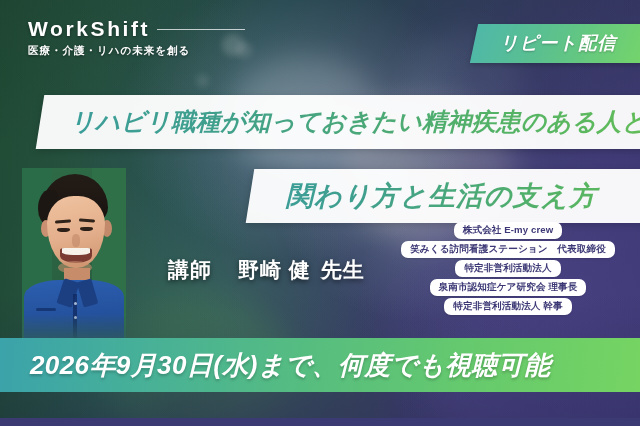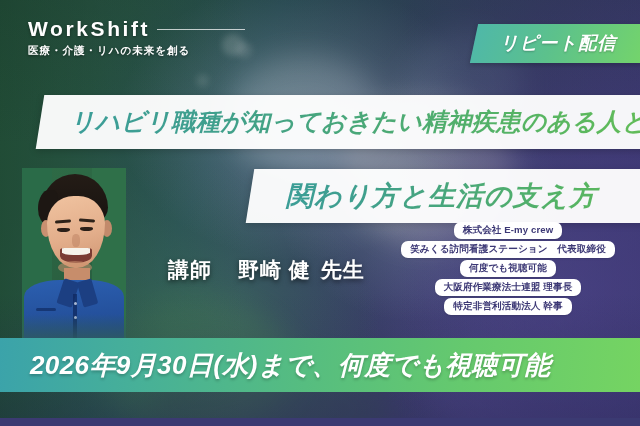--- a/index.html
+++ b/index.html
@@ -254,22 +254,22 @@
     <div class="ph-fade"></div>
   </div>
 
   <div class="speaker">
     <span class="sp-role">講師</span><span class="sp-name">野崎 健</span><span class="sp-hon">先生</span>
   </div>
 
   <div class="creds">
     <div class="cred">株式会社 E-my crew</div>
     <div class="cred">笑みくる訪問看護ステーション　代表取締役</div>
-    <div class="cred">何度でも視聴可能</div>
-    <div class="cred">大阪府作業療法士連盟 理事長</div>
+    <div class="cred">特定非営利活動法人</div>
+    <div class="cred">泉南市認知症ケア研究会 理事長</div>
     <div class="cred">特定非営利活動法人 幹事</div>
   </div>
 
   <div class="bottombar">
     <span>2026年9月30日(水)まで、何度でも視聴可能</span>
   </div>
 
 </div>
 
 </body></html>

